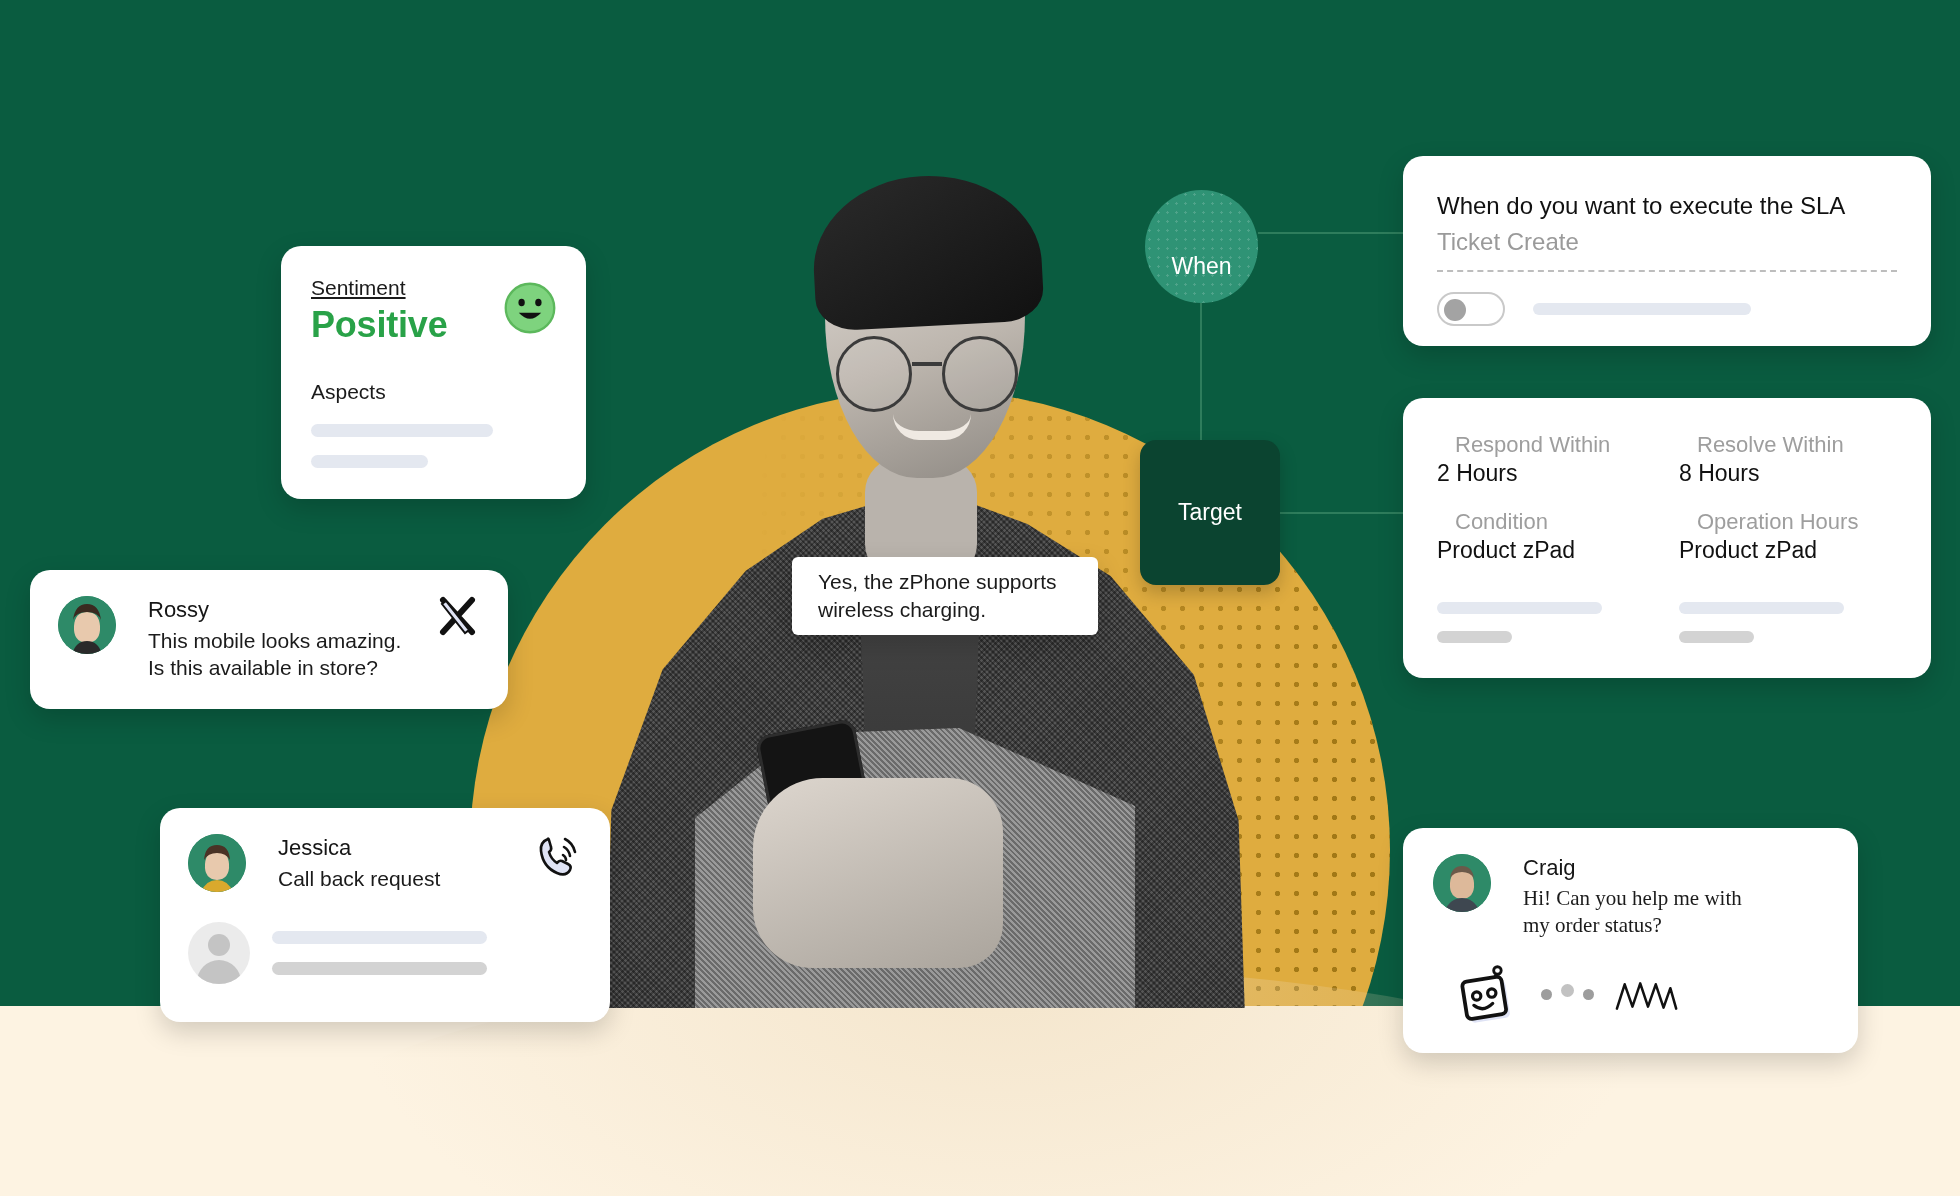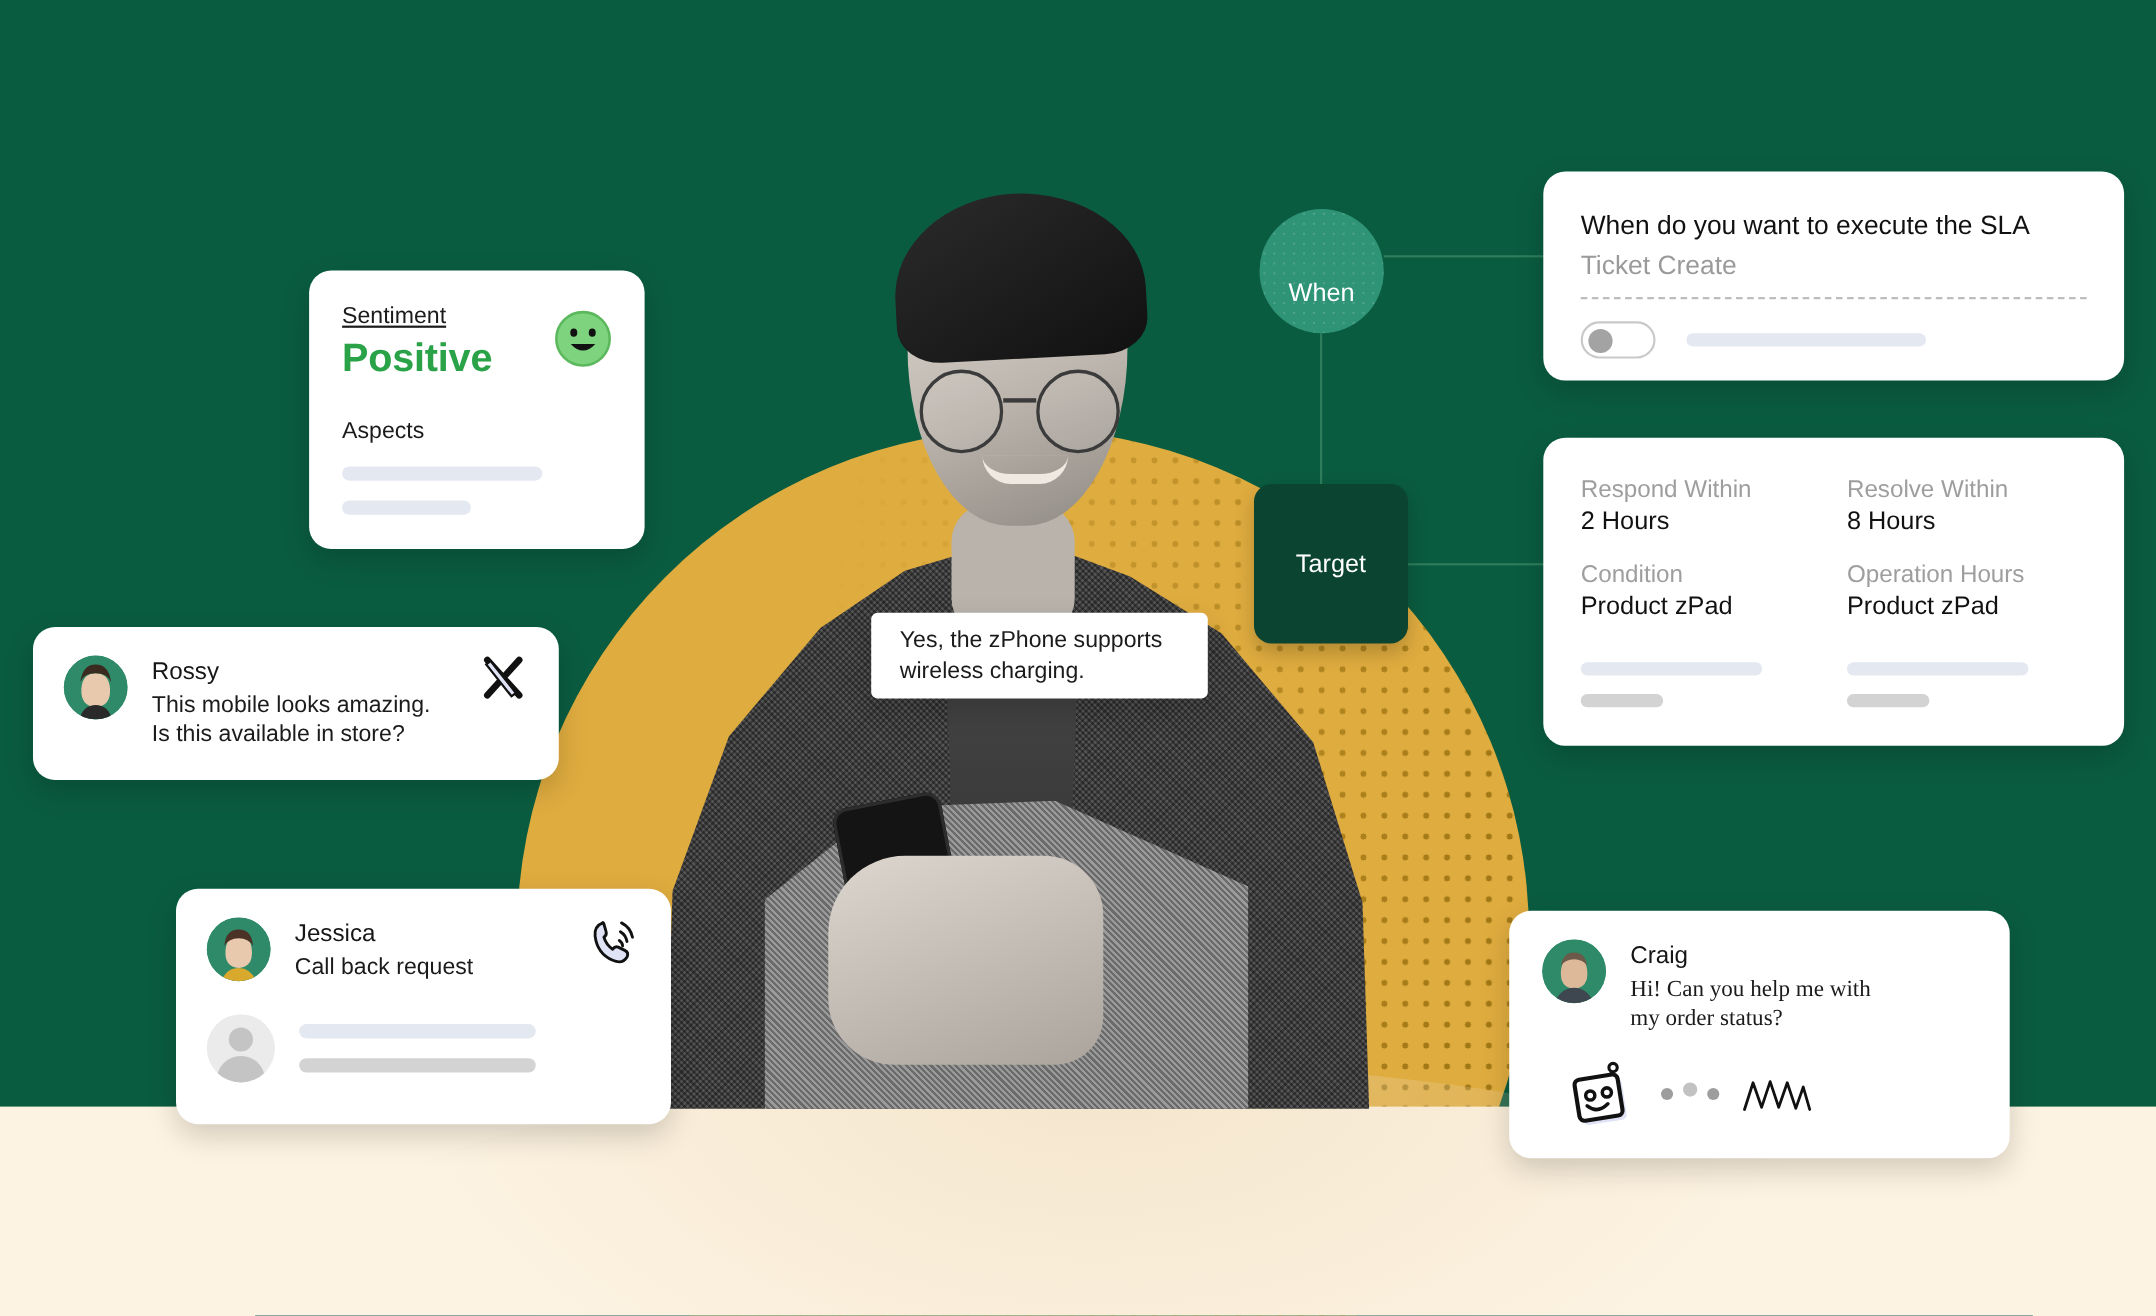--- a/index.html
+++ b/index.html
@@ -172,35 +172,35 @@
   .sent-label { font-size: 21px; color: #1b1b1b; text-decoration: underline; }
   .sent-value { font-size: 36px; font-weight: 600; margin-top: 4px; letter-spacing: -.2px; }
   .sent-aspects { font-size: 21px; color: #1b1b1b; margin-top: 34px; }
   .smiley { position: absolute; right: 28px; top: 34px; width: 56px; height: 56px; }
 
   .skel { border-radius: 7px; background: #e4e8f0; }
   .skel.dark { background: #d3d3d3; }
 
   
   #rossy-card { left: 30px; top: 570px; width: 478px; height: 139px; padding: 26px 28px; }
-  .row { display: flex; align-items: flex-start; gap: 22px; }
+  .row { display: flex; align-items: flex-start; gap: 32px; }
   .avatar { width: 58px; height: 58px; border-radius: 50%; flex: none; overflow: hidden; position: relative; background: #2e8a68; }
   .avatar .face { position: absolute; inset: 0; }
   .msg-name { font-size: 22px; color: #161616; line-height: 1.25; }
   .msg-text { font-size: 21px; color: #1b1b1b; line-height: 1.32; margin-top: 3px; }
   .corner-icon { position: absolute; }
 
   
   #jessica-card { left: 160px; top: 808px; width: 450px; height: 214px; padding: 26px 28px; }
   .ph-avatar { width: 62px; height: 62px; border-radius: 50%; background: #ebebeb; position: relative; overflow: hidden; flex: none; }
   .ph-avatar::before { content: ""; position: absolute; left: 50%; top: 12px; width: 22px; height: 22px; border-radius: 50%; background: #c4c4c4; transform: translateX(-50%); }
   .ph-avatar::after { content: ""; position: absolute; left: 50%; top: 38px; width: 44px; height: 36px; border-radius: 22px 22px 0 0; background: #c4c4c4; transform: translateX(-50%); }
 
   
-  #craig-card { left: 1372px; top: 828px; width: 455px; height: 225px; padding: 26px 30px; }
+  #craig-card { left: 1403px; top: 828px; width: 455px; height: 225px; padding: 26px 30px; }
 
   
   #chat-bubble { left: 792px; top: 557px; width: 306px; height: 78px; padding: 0 26px; display: flex; align-items: center; border-radius: 6px; }
   .bubble-text { font-size: 21px; line-height: 1.32; color: #1b1b1b; }
 
   
   #when-node {
     position: absolute; left: 1145px; top: 190px;
     width: 113px; height: 113px; border-radius: 50%;
     background: #2f9375;
@@ -228,21 +228,21 @@
   .sla-q { font-size: 24px; color: #111; font-weight: 500; }
   .sla-val { font-size: 24px; color: #9a9a9a; margin-top: 8px; }
   .sla-divider { margin-top: 14px; border-top: 2px dashed #bdbdbd; }
   .sla-toggle-row { display: flex; align-items: center; gap: 28px; margin-top: 20px; }
   .toggle { width: 68px; height: 34px; border-radius: 18px; border: 2px solid #c9c9c9; background: #fff; position: relative; flex: none; }
   .toggle .knob { position: absolute; left: 5px; top: 5px; width: 22px; height: 22px; border-radius: 50%; background: #a3a3a3; }
 
   
   #metrics-card { left: 1403px; top: 398px; width: 528px; height: 280px; padding: 34px 34px 0 34px; }
   .metrics-grid { display: grid; grid-template-columns: 1fr 1fr; row-gap: 22px; column-gap: 24px; }
-  .m-label { font-size: 22px; color: #9e9e9e; }
+  .m-label { font-size: 22px; color: #9e9e9e; margin-left: 18px; }
   .m-value { font-size: 23px; color: #111; margin-top: 2px; }
 
   
   svg { display: block; }
 </style>
 </head>
 <body>
 
 <div id="stage">
 

